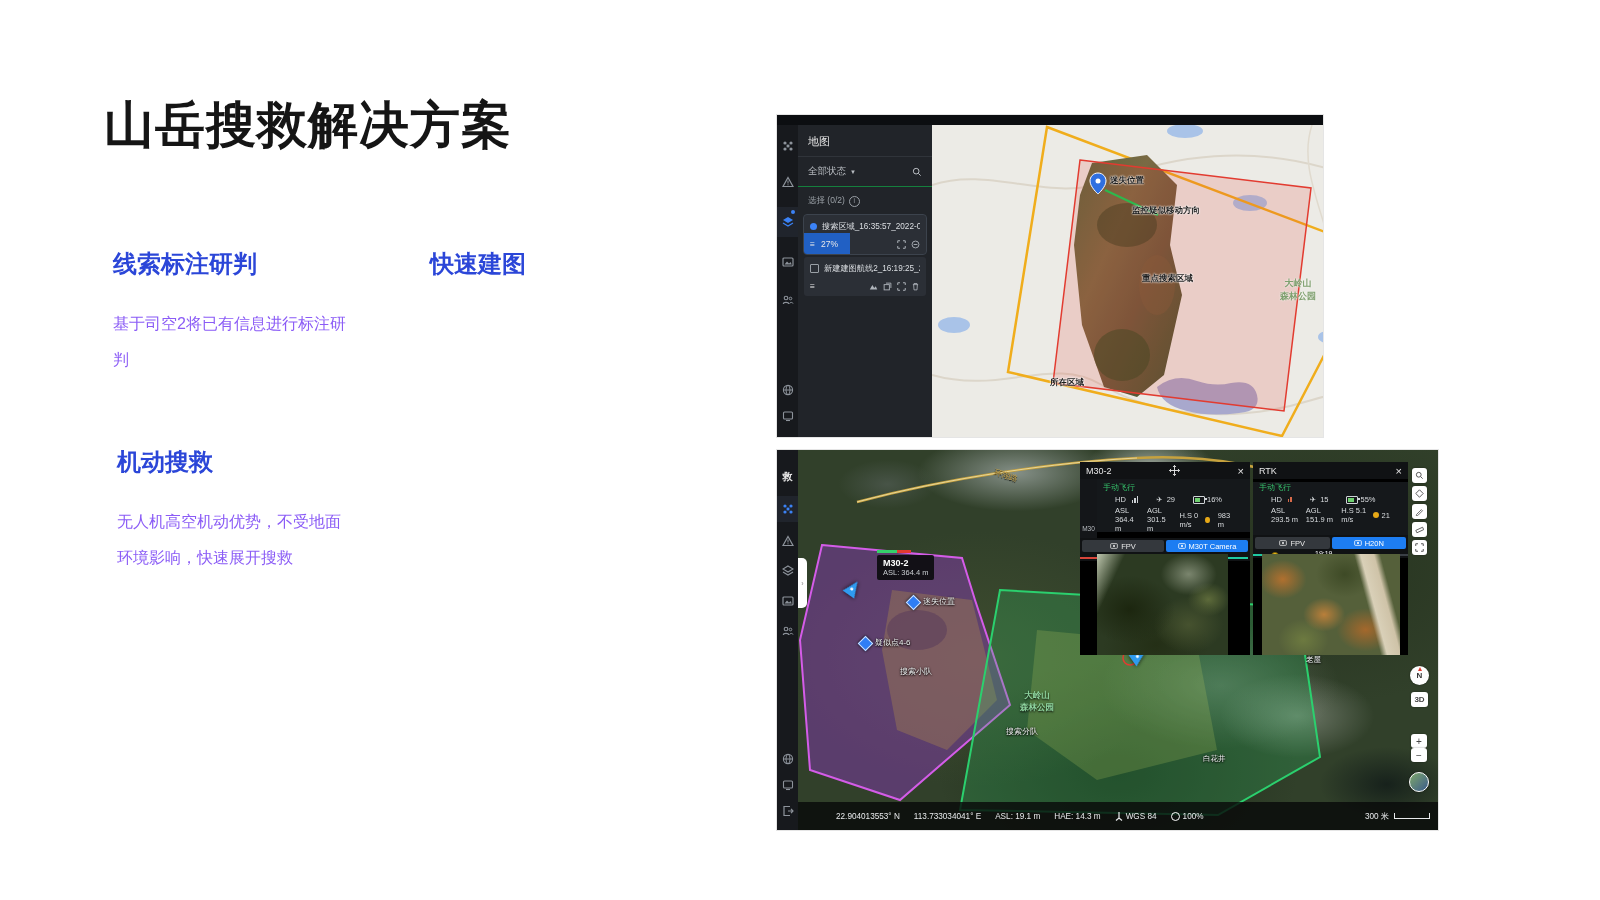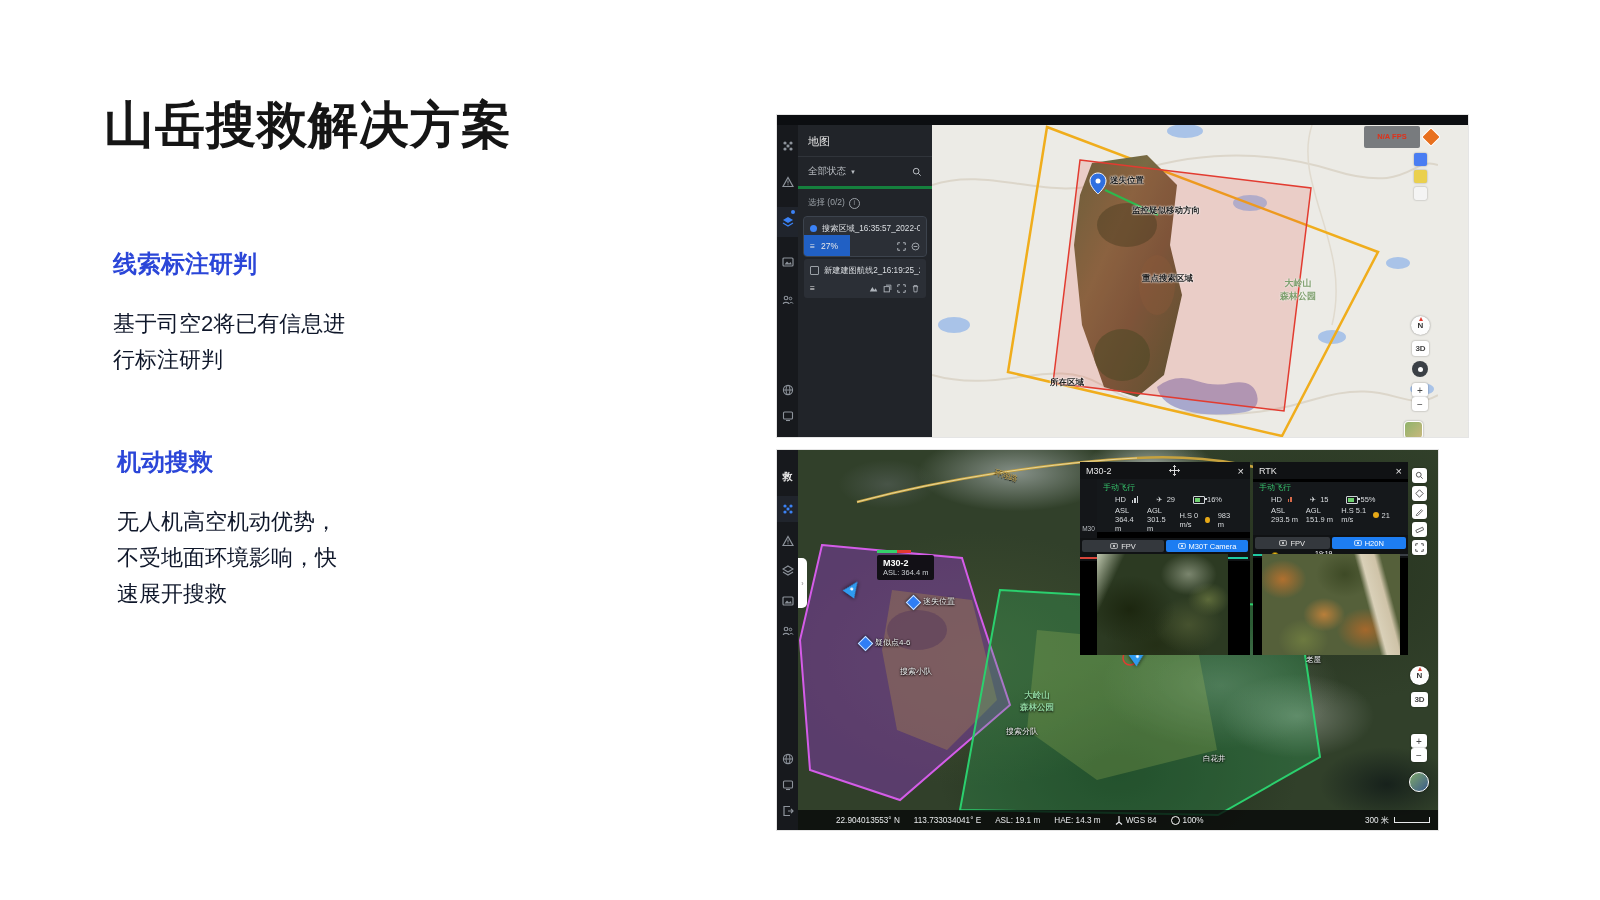--- a/index.html
+++ b/index.html
@@ -2,37 +2,37 @@
 <html><head>
 <meta charset="utf-8">
 <style>
   html,body{margin:0;padding:0;background:#fff;}
   body{width:1600px;height:900px;position:relative;overflow:hidden;
        font-family:"Liberation Sans","DejaVu Sans",sans-serif;}
   .abs{position:absolute;}
   
   .slide-title{left:104px;top:92px;font-size:50px;font-weight:900;color:#151515;letter-spacing:1px;}
   .sec-head{font-size:24px;font-weight:800;color:#2b46d8;}
-  .sec-body{font-size:22px;color:#0f172a;line-height:36px;}
+  .sec-body{font-size:16px;color:#8b5cf6;line-height:36px;}
   
   .shot{background:#101215;overflow:hidden;box-shadow:0 0 0 1px #e5e5e5;}
   .rail{position:absolute;left:0;top:0;bottom:0;width:21px;background:#17191d;display:flex;flex-direction:column;align-items:center;}
   .rail .ric{width:21px;height:26px;display:flex;align-items:center;justify-content:center;color:#8d939b;}
   .rail .ric svg{width:12px;height:12px;}
   .rail .active{background:#20242c;color:#3b82f6;position:relative;}
   .rail .active .dot{position:absolute;top:3px;right:3px;width:4px;height:4px;border-radius:50%;background:#3b82f6;}
   .wbtn{background:#fff;border-radius:3px;box-shadow:0 0 2px rgba(0,0,0,.4);display:flex;align-items:center;justify-content:center;color:#444;}
   .compass{width:19px;height:19px;border-radius:50%;background:#fdfdfd;box-shadow:0 0 2px rgba(0,0,0,.45);display:flex;align-items:center;justify-content:center;font-size:8px;font-weight:700;color:#333;position:relative;}
   .compass:before{content:"";position:absolute;top:1px;left:7.5px;border-left:2px solid transparent;border-right:2px solid transparent;border-bottom:4px solid #e03c31;}
   .maplbl{color:#1d1d1d;font-size:8.5px;font-weight:700;text-shadow:0 0 2px #fff,0 0 2px #fff;white-space:nowrap;}
   
   .ts-strip{position:absolute;left:0;top:0;right:0;height:10px;background:#0c0e11;}
   .ts-panel{position:absolute;left:21px;top:10px;bottom:0;width:134px;background:#212429;color:#cfd2d6;}
   .p-title{font-size:11px;color:#e6e6e6;padding:9px 10px 7px;border-bottom:1px solid #30343a;}
-  .p-filter{display:flex;align-items:center;font-size:9.5px;color:#b9bdc2;padding:8px 10px;border-bottom:3px solid #15803d;}
+  .p-filter{display:flex;align-items:center;font-size:9.5px;color:#b9bdc2;padding:8px 10px;border-bottom:1px solid #15803d;}
   .p-select{font-size:8.5px;color:#9aa0a6;padding:8px 10px 5px;display:flex;align-items:center;gap:4px;}
   .icirc{width:9px;height:9px;border:1px solid #9aa0a6;border-radius:50%;font-size:6.5px;display:inline-flex;align-items:center;justify-content:center;line-height:1;}
   .card{position:relative;margin:3px 6px;background:#2b2f36;border-radius:3px;padding:6px 6px 5px;overflow:hidden;}
   .card.sel{outline:1px solid #3c434d;}
   .cname{font-size:8.2px;color:#dcdfe3;white-space:nowrap;overflow:hidden;width:104px;}
   .crow2{display:flex;align-items:center;margin-top:7px;font-size:8.5px;color:#e8e8e8;position:relative;z-index:1;}
   .cicons{margin-left:auto;display:flex;gap:5px;color:#aeb3ba;}
   .cicons svg{width:9px;height:9px;}
   .prog{position:absolute;left:0;bottom:0;height:21px;width:38%;background:#2160c4;}
   .radio{width:7px;height:7px;border-radius:50%;background:#3b82f6;margin-right:5px;flex:none;}
@@ -73,44 +73,45 @@
   .sig{display:inline-flex;align-items:flex-end;gap:1px;margin-left:2px;}
   .sig b{width:1.5px;background:#cfd3d7;display:inline-block;}
   .pbtns{display:flex;gap:2px;padding:2px;background:#101214;}
   .pbtn{flex:1;height:12px;display:flex;align-items:center;justify-content:center;font-size:7.5px;color:#e8e8e8;background:#34383d;border-radius:2px;gap:3px;}
   .pbtn.blue{background:#1d7df2;color:#fff;}
   .tl{height:7px;background:#101214;position:relative;}
   .tl .seg{position:absolute;top:3px;height:2px;}
   .tl .ydot{position:absolute;top:1px;width:6px;height:6px;border-radius:50%;background:#f2c21f;border:1px solid #7a5c00;}
   .tl .tm{position:absolute;top:-1px;font-size:7px;color:#fff;text-shadow:0 0 2px #000;}
   .feed{position:absolute;overflow:hidden;}
-  .statusbar{position:absolute;left:0;right:0;bottom:0;height:20px;background:rgba(8,10,10,.82);display:flex;align-items:center;color:#e8eaec;font-size:8.2px;gap:14px;padding-left:38px;}
+  .statusbar{position:absolute;left:0;right:0;bottom:0;height:28px;background:rgba(8,10,10,.82);display:flex;align-items:center;color:#e8eaec;font-size:8.2px;gap:14px;padding-left:38px;}
   .ring{width:7px;height:7px;border:1.5px solid #fff;border-radius:50%;display:inline-block;margin-right:3px;}
   .toolcol .wbtn{width:15px;height:15px;margin-bottom:3px;font-size:9px;}
   .toolcol svg{width:9px;height:9px;}
 </style>
 </head>
 <body>
 
 <div class="abs slide-title">山岳搜救解决方案</div>
 
 <div class="abs" style="left:113px;top:248px;width:240px;">
   <div class="sec-head">线索标注研判</div>
   <p class="sec-body" style="margin:26px 0 0;">基于司空2将已有信息进行标注研判</p>
 </div>
 
 <div class="abs" style="left:430px;top:248px;width:258px;">
+  <div class="sec-head">快速建图</div>
 </div>
 
 <div class="abs" style="left:117px;top:446px;width:232px;">
   <div class="sec-head">机动搜救</div>
   <p class="sec-body" style="margin:26px 0 0;">无人机高空机动优势，不受地面环境影响，快速展开搜救</p>
 </div>
 
-<div class="abs shot" style="left:777px;top:115px;width:691px;height:322px;">
+<div class="abs shot" style="left:777px;top:115px;width:546px;height:322px;">
   <div class="ts-strip"></div>
 
   <div class="rail" style="top:10px;">
     <div class="ric" style="margin-top:8px;">
         <svg viewBox="0 0 12 12">
           <circle cx="3" cy="3" r="1.6" fill="currentColor"></circle>
           <circle cx="9" cy="3" r="1.6" fill="currentColor"></circle>
           <circle cx="3" cy="9" r="1.6" fill="currentColor"></circle>
           <circle cx="9" cy="9" r="1.6" fill="currentColor"></circle>
           <rect x="4.6" y="4.6" width="2.8" height="2.8" fill="currentColor"></rect>

